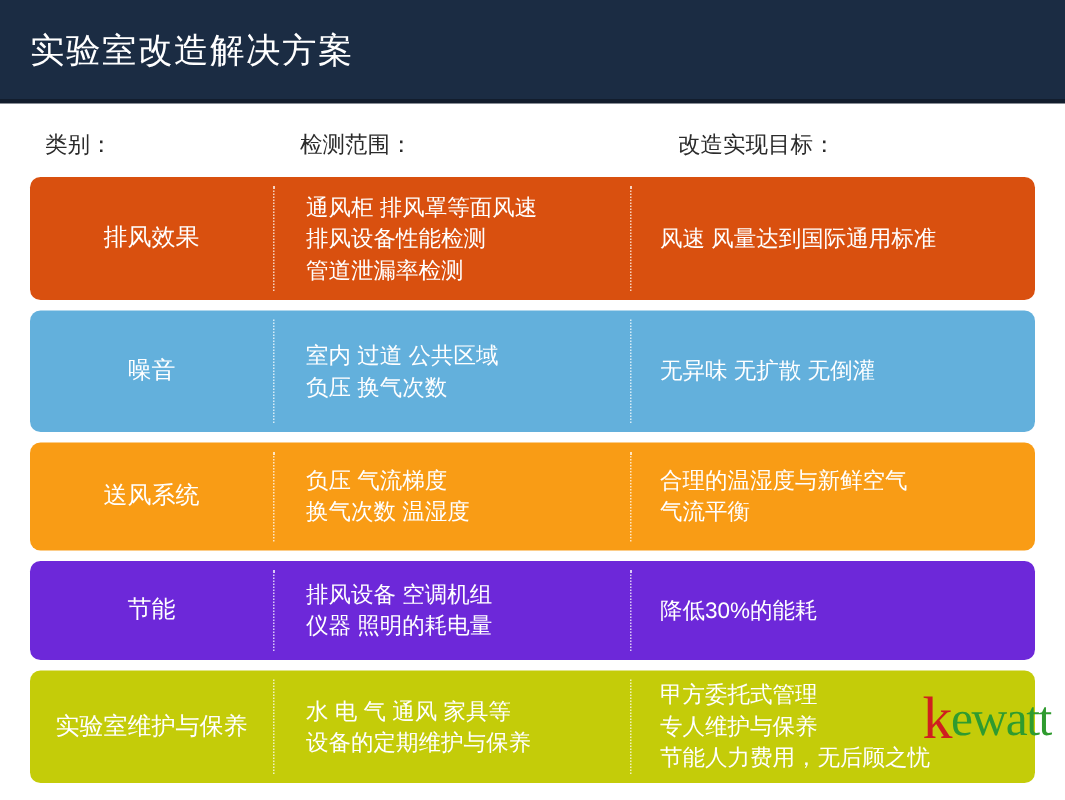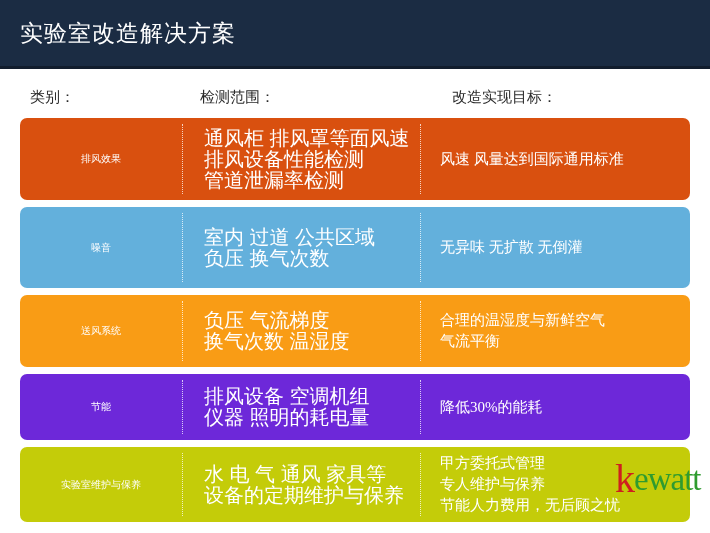--- a/index.html
+++ b/index.html
@@ -84,39 +84,38 @@
     display: flex;
     align-items: center;
     box-sizing: border-box;
     color: #ffffff;
     position: relative;
   }
   .cell-category {
     width: 162px;
     flex: 0 0 162px;
     justify-content: center;
-    font-size: 10px;
+    font-size: 16px;
     line-height: 20px;
     padding: 0 6px;
     text-align: center;
   }
   .cell-scope {
     width: 238px;
     flex: 0 0 238px;
     padding-left: 22px;
-    font-size: 20px;
+    font-size: 15px;
     line-height: 21px;
   }
   .cell-goal {
     flex: 1 1 auto;
     padding-left: 20px;
     padding-right: 22px;
     font-size: 15px;
     line-height: 21px;
-    font-family: Liberation Serif, serif;
   }
   .divider {
     position: absolute;
     top: 6px;
     bottom: 6px;
     width: 0;
     border-left: 1px dotted rgba(255,255,255,0.75);
   }
   .divider.d1 { left: 162px; }
   .divider.d2 { left: 400px; }

